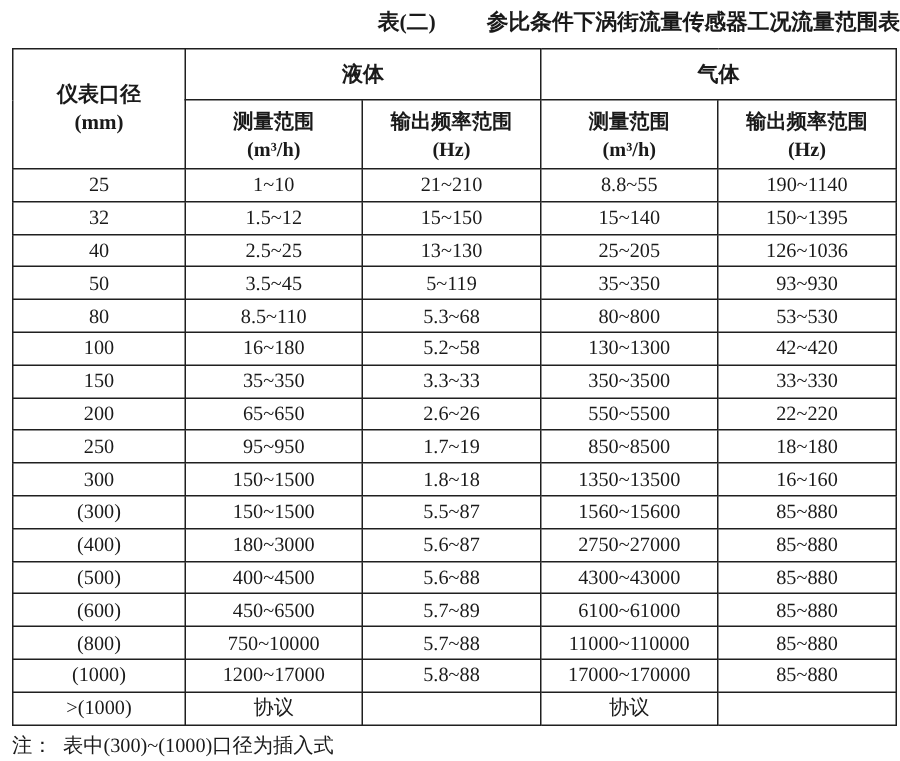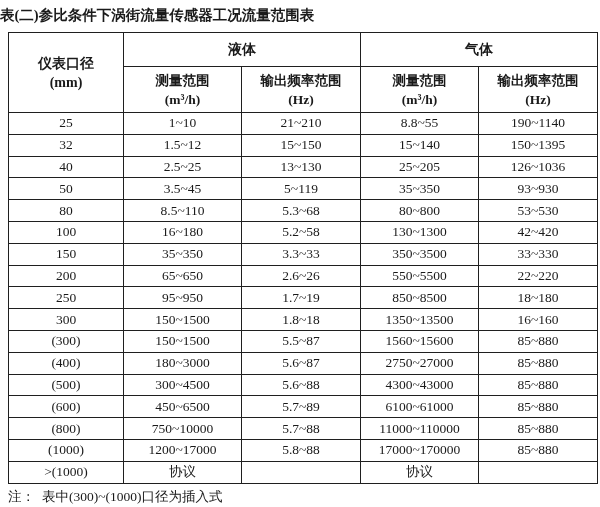--- a/index.html
+++ b/index.html
@@ -6,21 +6,22 @@
   html, body {
     margin: 0; padding: 0;
     width: 600px; height: 507px;
     background: #ffffff;
     font-family: "Liberation Serif", "DejaVu Serif", serif;
     color: #1a1a1a;
     overflow: hidden;
   }
   .title {
     display: flex;
-    justify-content: flex-start;
+    justify-content: flex-end;
+    column-gap: 34px;
     padding-top: 6px;
     font-size: 14.5px;
     font-weight: bold;
     line-height: 19px;
   }
   table.range-table {
     border-collapse: collapse;
     table-layout: fixed;
     width: 589px;
     margin-left: 8px;
@@ -173,21 +174,21 @@
   </tr>
       <tr>
     <td>(400)</td>
     <td>180~3000</td>
     <td>5.6~87</td>
     <td>2750~27000</td>
     <td>85~880</td>
   </tr>
       <tr>
     <td>(500)</td>
-    <td>300~4500</td>
+    <td>400~4500</td>
     <td>5.6~88</td>
     <td>4300~43000</td>
     <td>85~880</td>
   </tr>
       <tr>
     <td>(600)</td>
     <td>450~6500</td>
     <td>5.7~89</td>
     <td>6100~61000</td>
     <td>85~880</td>

